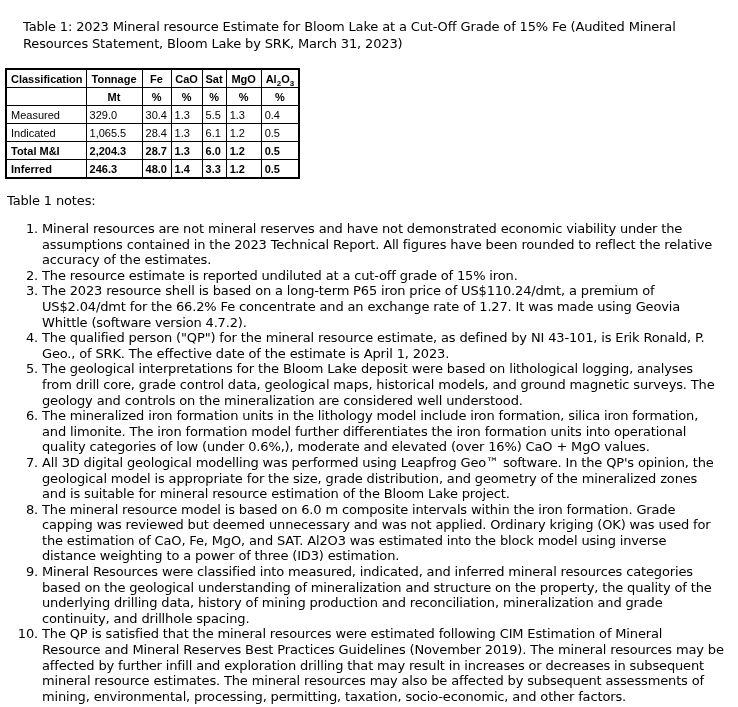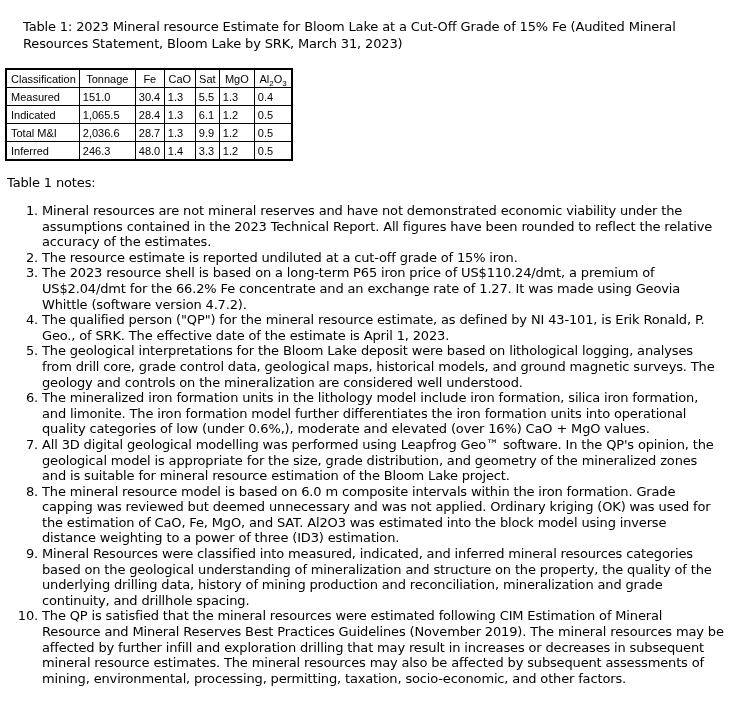--- a/index.html
+++ b/index.html
@@ -28,24 +28,24 @@
     font-family: "Liberation Sans", sans-serif;
     font-size: 11px;
     color: #000;
   }
   .minres th, .minres td {
     border: 1px solid #000;
     height: 17px;
     padding: 0 3px;
     white-space: nowrap;
   }
-  .minres thead th { font-weight: normal; }
+  .minres thead th { font-weight: bold; }
   .minres .cls { text-align: left; padding-left: 4px; }
   .minres tbody .cls { font-weight: normal; }
-  .minres tr.bold-row td, .minres tr.bold-row td.cls { font-weight: normal; }
+  .minres tr.bold-row td, .minres tr.bold-row td.cls { font-weight: bold; }
   .minres sub { font-size: 8px; line-height: 0; }
 
   .notes-heading {
     margin: 14px 4px 0 0;
     font-size: 13px;
     line-height: 16px;
     letter-spacing: -0.15px;
   }
 
   ol.notes {
@@ -79,46 +79,55 @@
     <thead>
       <tr>
         <th class="cls">Classification</th>
         <th>Tonnage</th>
         <th>Fe</th>
         <th>CaO</th>
         <th>Sat</th>
         <th>MgO</th>
         <th><span>Al</span><sub>2</sub><span>O</span><sub>3</sub></th>
       </tr>
+      <tr>
+        <th class="cls"></th>
+        <th>Mt</th>
+        <th>%</th>
+        <th>%</th>
+        <th>%</th>
+        <th>%</th>
+        <th>%</th>
+      </tr>
     </thead>
     <tbody>
       <tr>
         <td class="cls">Measured</td>
-        <td>151.0</td>
+        <td>329.0</td>
         <td>30.4</td>
         <td>1.3</td>
         <td>5.5</td>
         <td>1.3</td>
         <td>0.4</td>
       </tr>
       <tr>
         <td class="cls">Indicated</td>
         <td>1,065.5</td>
         <td>28.4</td>
         <td>1.3</td>
         <td>6.1</td>
         <td>1.2</td>
         <td>0.5</td>
       </tr>
       <tr class="bold-row">
         <td class="cls">Total M&amp;I</td>
-        <td>2,036.6</td>
+        <td>2,204.3</td>
         <td>28.7</td>
         <td>1.3</td>
-        <td>9.9</td>
+        <td>6.0</td>
         <td>1.2</td>
         <td>0.5</td>
       </tr>
       <tr class="bold-row">
         <td class="cls">Inferred</td>
         <td>246.3</td>
         <td>48.0</td>
         <td>1.4</td>
         <td>3.3</td>
         <td>1.2</td>

